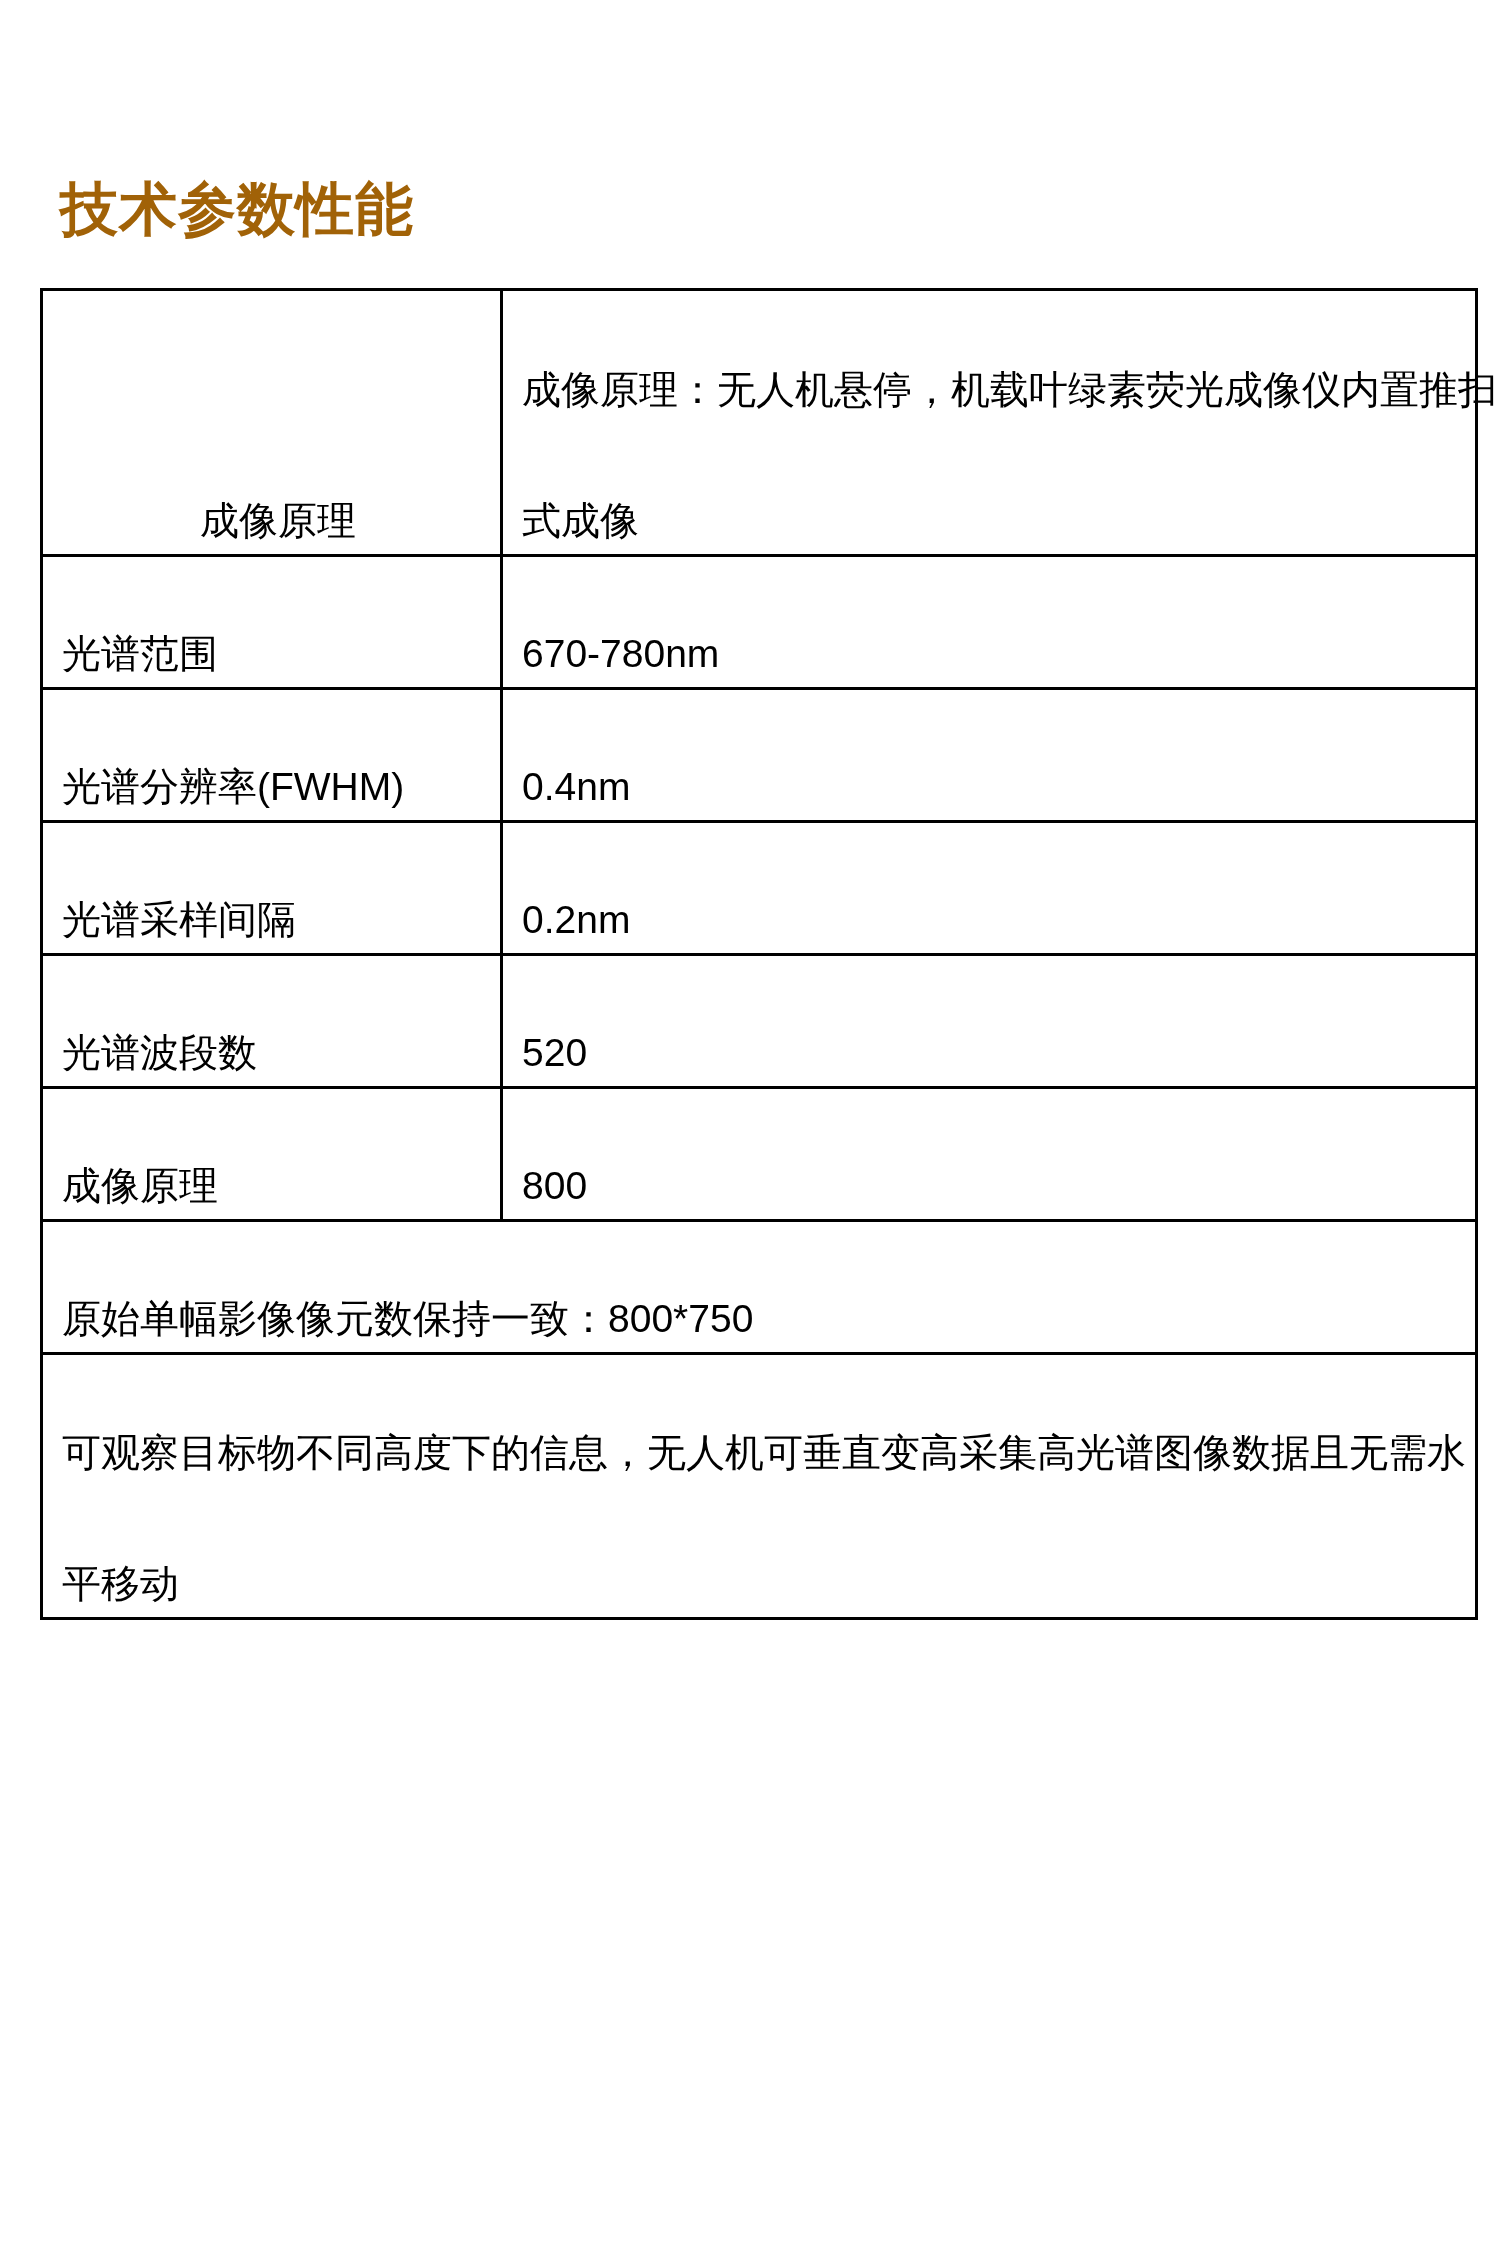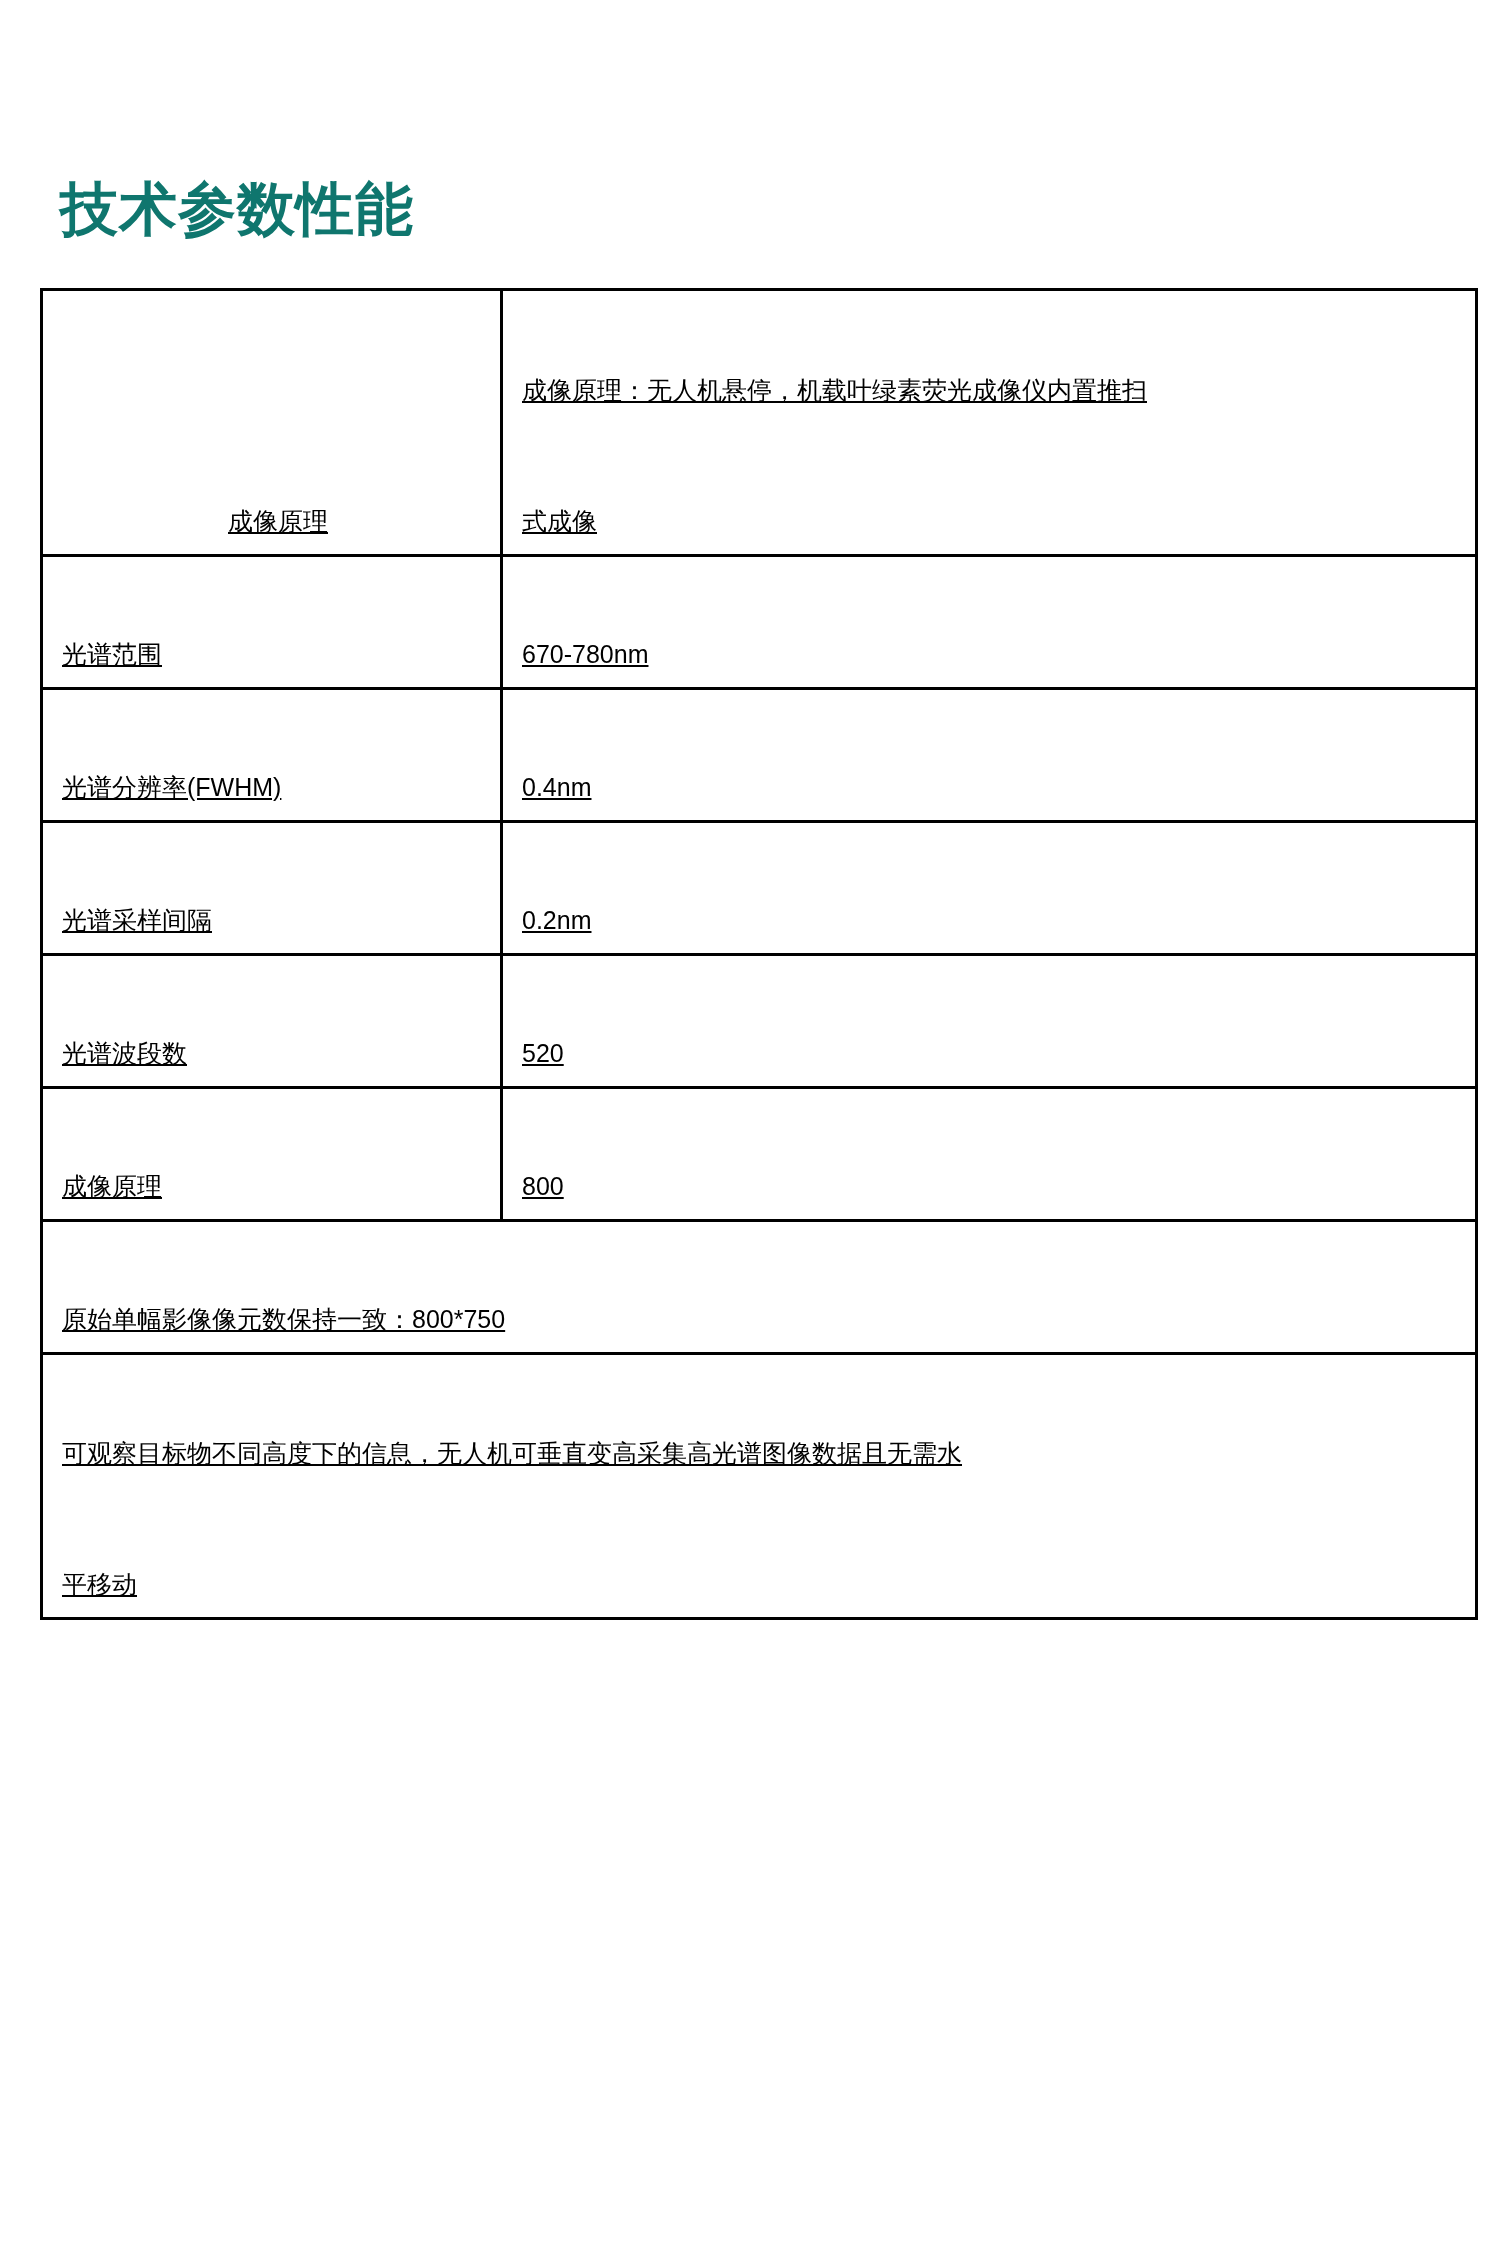--- a/index.html
+++ b/index.html
@@ -27,41 +27,40 @@
     left: 40px;
     top: 288px;
     width: 1438px;
     border-collapse: collapse;
     table-layout: fixed;
   }
   table.spec-table td {
     border: 3px solid #000000;
     vertical-align: bottom;
     padding: 0 6px 8px 19px;
-    font-size: 25px;
-    text-decoration: underline;
+    font-size: 39px;
   }
   td.c1 { width: 432px; border-right-width: 2px; }
   td.c2 { border-left-width: 2px; }
   td.full { padding-bottom: 10px; }
   td.pb-deep { padding-bottom: 73px; text-align: center; }
   tr.r-tall1 { height: 266px; }
   tr.r-std   { height: 133px; }
   tr.r-tall2 { height: 265px; }
   tr.r-tall3 { height: 270px; }
   .line {
     line-height: 50px;
     white-space: nowrap;
   }
   .line + .line { margin-top: 81px; }
 </style>
 </head>
 <body>
 
-<div class="page-title" style="color: #0f766e;">技术参数性能</div>
+<div class="page-title" style="color: #a16207;">技术参数性能</div>
 
 <table class="spec-table">
   <tbody>
     <tr class="r-tall1">
       <td class="c1 pb-deep">
         <div class="line">成像原理</div>
       </td>
       <td class="c2">
         <div class="line">成像原理：无人机悬停，机载叶绿素荧光成像仪内置推扫</div>
         <div class="line">式成像</div>

